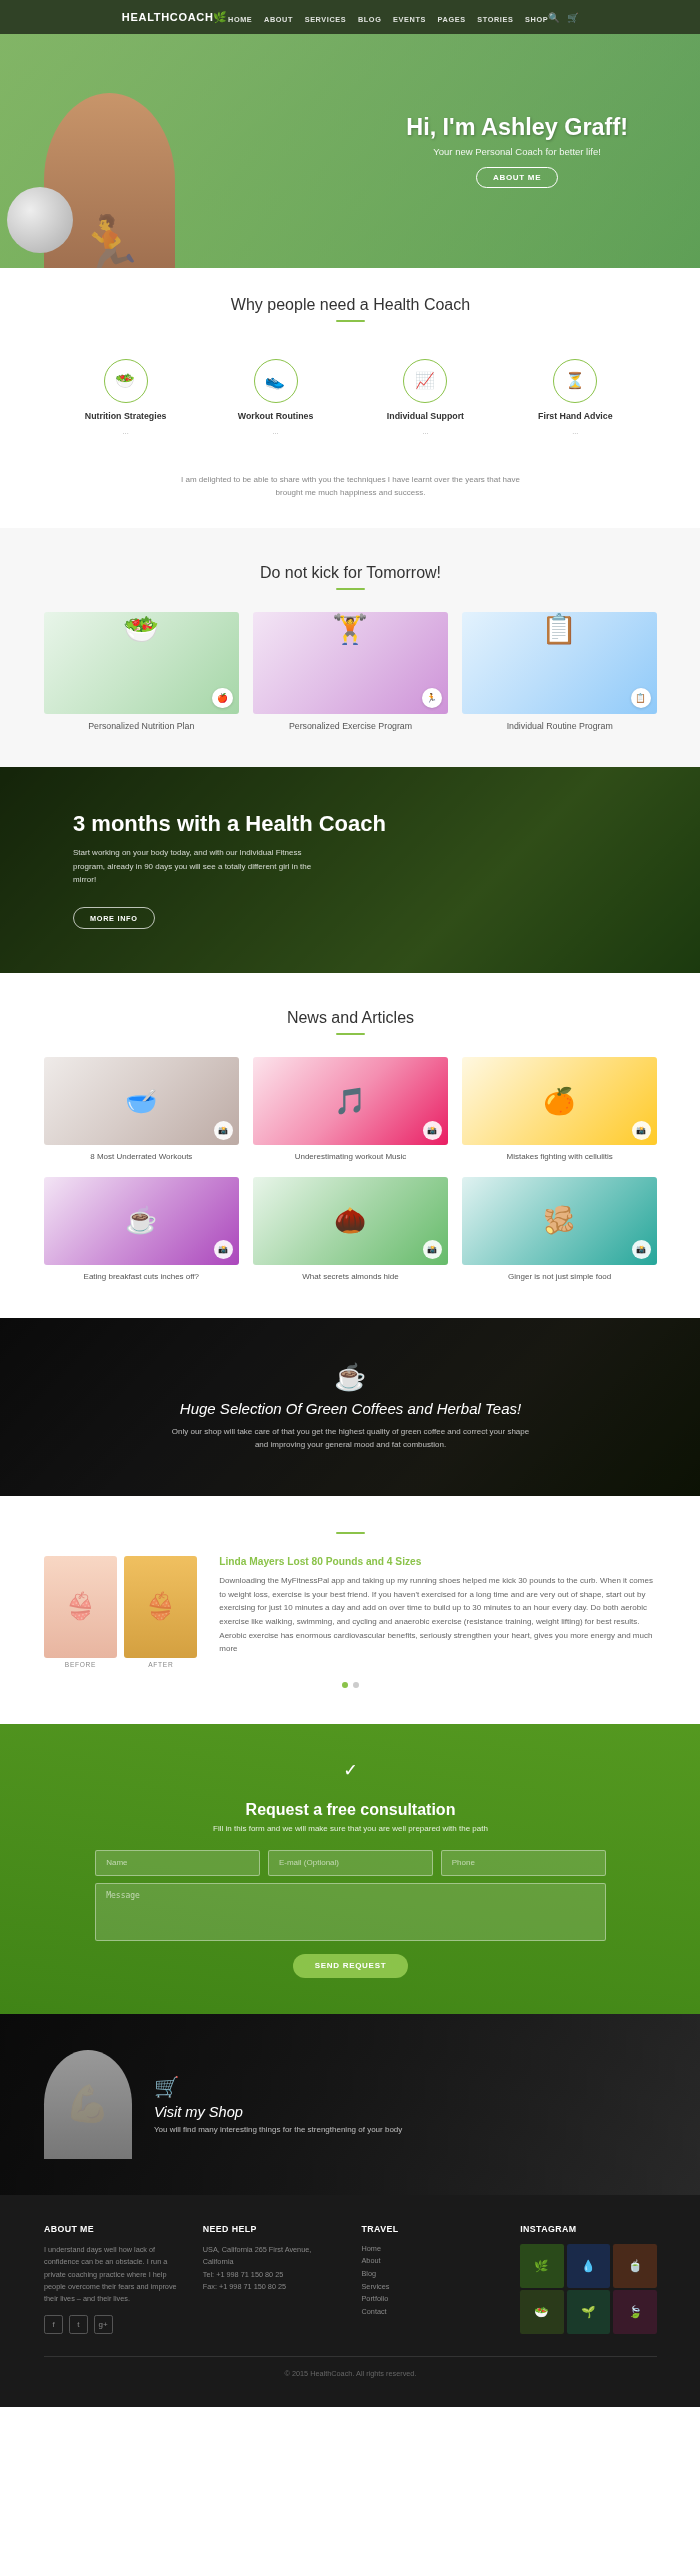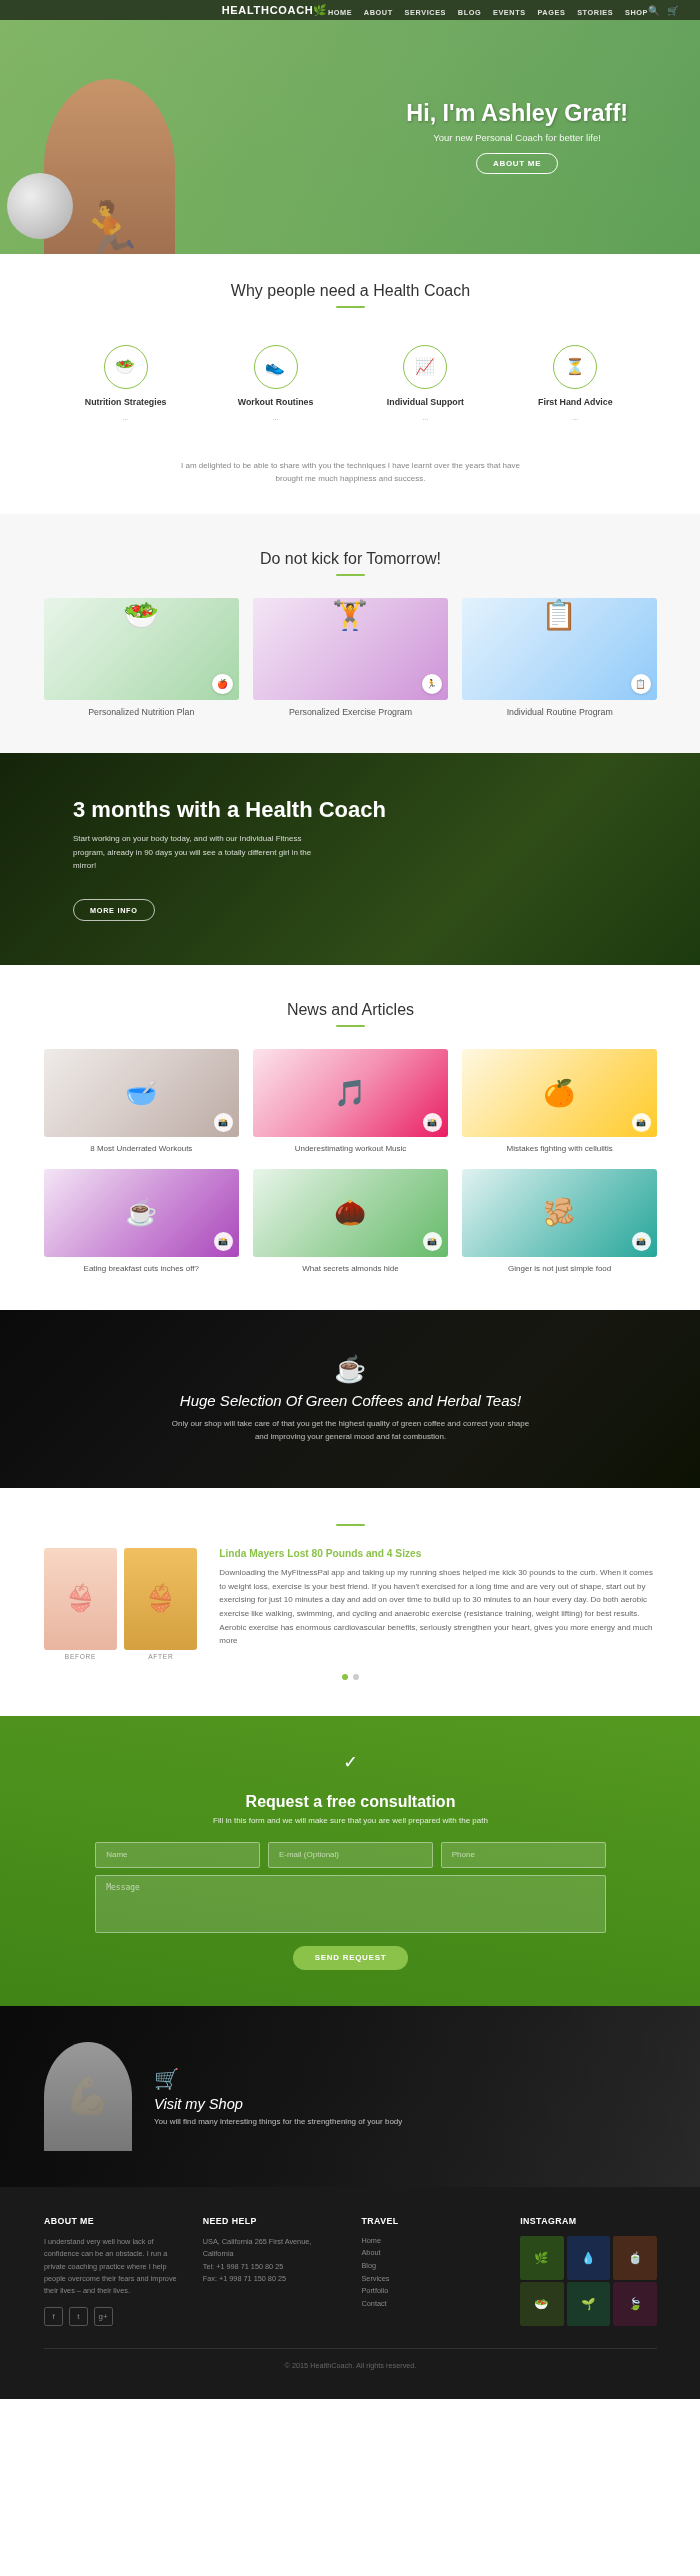--- a/index.html
+++ b/index.html
@@ -75,21 +75,21 @@
       font-size: 8.8px; color: #8bc34a; box-shadow: 0 0.7px 2.9px rgba(0,0,0,0.15);
     }
 
     
     .coach-banner {
       background: linear-gradient(rgba(0,0,0,0.55), rgba(0,0,0,0.55)),
                   linear-gradient(135deg, #2d5016, #4a7c25, #6aab35, #3d8020);
       padding: 44px 73px; color: #fff; text-align: left;
     }
     .coach-banner h2 { font-size: 22px; font-weight: 700; margin-bottom: 8.8px; }
-    .coach-banner p { font-size: 8px; opacity: 0.8; max-width: 255px; line-height: 1.7; margin-bottom: 26px; }
+    .coach-banner p { font-size: 8px; opacity: 0.8; max-width: 255px; line-height: 1.7; margin-bottom: 20px; }
     .coach-btn {
       display: inline-block; padding: 5.8px 16px;
       border: 1.5px solid rgba(255,255,255,0.7); border-radius: 14.6px;
       color: #fff; font-size: 7.3px; font-weight: 600; text-transform: uppercase;
       letter-spacing: 0.7px; background: transparent; cursor: pointer;
     }
 
     
     .news-section { background: #fff; padding: 36px 44px; }
     .news-grid { display: grid; grid-template-columns: repeat(3, 1fr); gap: 14.6px; margin-top: 14.6px; }
@@ -214,22 +214,22 @@
     .ft4 { background: #2a3a1a; }
     .ft5 { background: #1a3a2a; }
     .ft6 { background: #3a1a2a; }
     .footer-bottom { border-top: 0.7px solid #333; margin-top: 22px; padding-top: 11.7px; text-align: center; }
     .footer-bottom p { color: #666; font-size: 7.3px; }
 
     
     .site-header { position: relative; }
     .site-nav {
       background: rgba(30,50,20,0.92);
-      display: flex; align-items: center; justify-content: flex-end;
-      padding: 0 22px; height: 20px;
+      display: flex; align-items: center; justify-content: center;
+      padding: 0 22px; height: 34px;
     }
     .logo-text { color: #fff; font-weight: 700; font-size: 11px; letter-spacing: 0.7px; }
     .logo-leaf { color: #8bc34a; }
     .nav-menu { display: flex; gap: 11.7px; list-style: none; }
     .nav-menu a { text-decoration: none; color: rgba(255,255,255,0.85); font-size: 7.3px; font-weight: 600; letter-spacing: 0.6px; text-transform: uppercase; }
     .nav-right { display: flex; gap: 7.3px; align-items: center; }
     .nav-search-icon, .nav-cart-icon { color: rgba(255,255,255,0.8); font-size: 9.5px; cursor: pointer; }
   </style>
 </head>
 <body>
@@ -457,21 +457,21 @@
     <div class="visit-icon">🛒</div>
     <h2>Visit my Shop</h2>
     <p>You will find many interesting things for the strengthening of your body</p>
   </div>
 </section>
 
 <footer>
   <div class="footer-grid">
     <div class="footer-col">
       <h4>ABOUT ME</h4>
-      <p>I understand very well how lack of confidence can be an obstacle. I run a private coaching practice where I help people overcome their fears and improve their lives – and their lives.</p>
+      <p>I understand days well how lack of confidence can be an obstacle. I run a private coaching practice where I help people overcome their fears and improve their lives – and their lives.</p>
       <div class="footer-social">
         <div class="social-icon">f</div>
         <div class="social-icon">t</div>
         <div class="social-icon">g+</div>
       </div>
     </div>
     <div class="footer-col">
       <h4>NEED HELP</h4>
       <p>
         <span>USA, California 265 First Avenue,</span><br>

